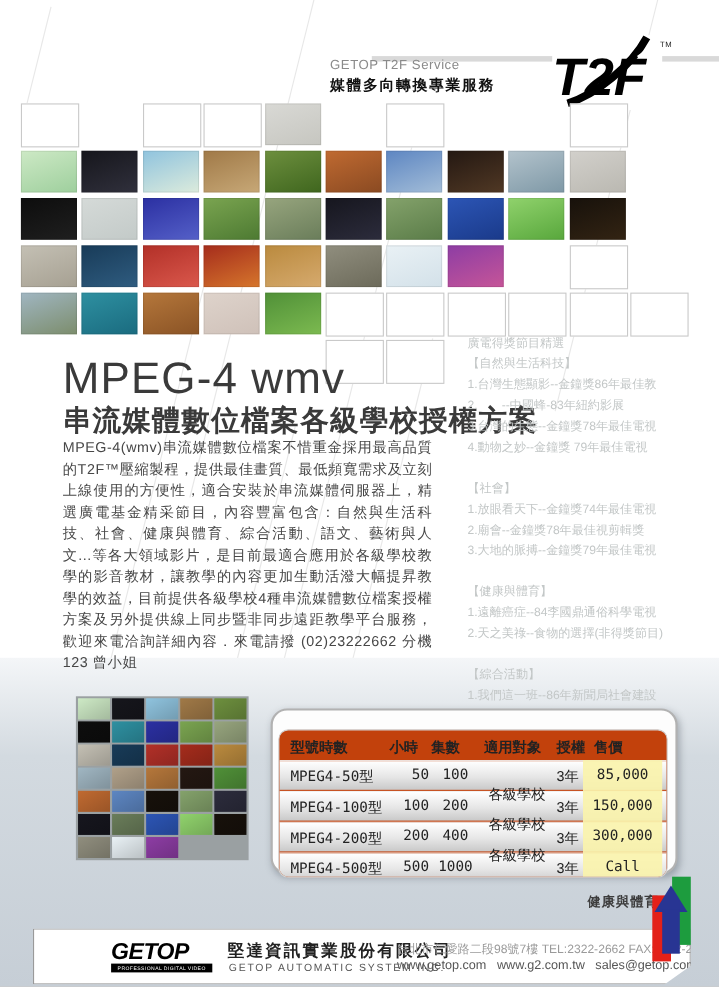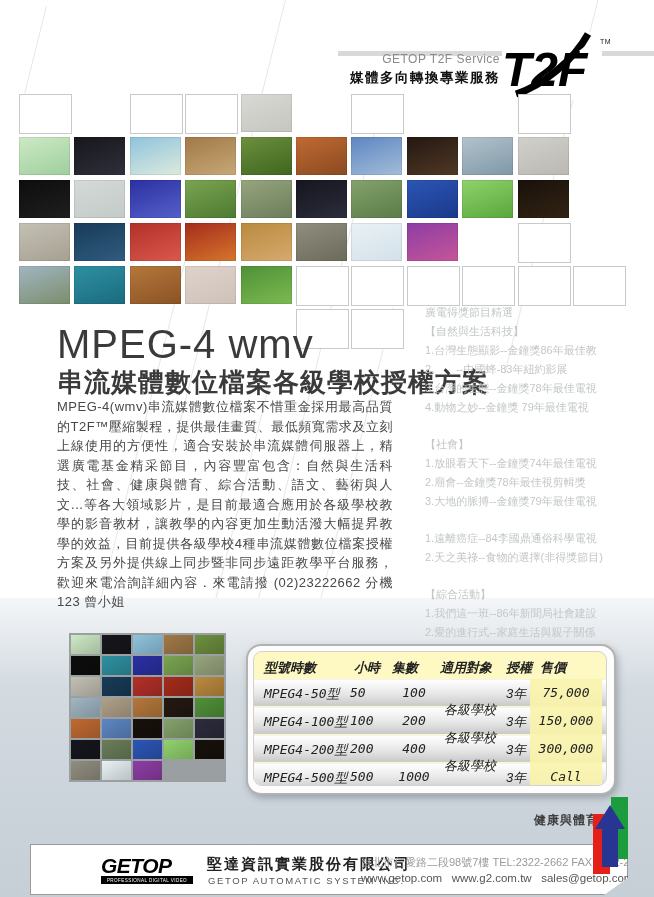--- a/index.html
+++ b/index.html
@@ -2,21 +2,21 @@
 <html><head>
 <meta charset="utf-8">
 <style>
   html,body{margin:0;padding:0;background:#888;}
   .page{position:relative;width:654px;height:897px;background:#ffffff;overflow:hidden;
         font-family:"Liberation Sans","DejaVu Sans",sans-serif;margin:0 auto;}
   
   .diag{position:absolute;width:1px;background:#cfcfcf;opacity:.5;transform:rotate(14deg);}
   
   .hdr-stripe{position:absolute;left:338px;top:51px;width:316px;height:5px;background:#d9d9d9;}
-  .hdr-text{position:absolute;left:300px;top:52px;width:200px;text-align:right;}
+  .hdr-text{position:absolute;left:300px;top:52px;width:200px;text-align:left;}
   .hdr-en{font-size:12px;color:#8a8a8a;letter-spacing:.5px;}
   .hdr-cn{font-size:13.5px;color:#111;font-weight:bold;letter-spacing:1.5px;margin-top:3px;}
   .t2f-logo{position:absolute;left:502px;top:32px;width:100px;height:68px;background:#fff;}
   .t2f-tm{position:absolute;left:600px;top:38px;font-size:7px;color:#222;letter-spacing:.5px;}
   
   #montage{position:absolute;left:19px;top:94px;width:635px;height:285px;}
   .mcell{position:absolute;width:51px;height:38px;}
   .mbox{background:#fff;border:1px solid #c9c9c9;}
   .mphoto{box-shadow:0 0 0 1px rgba(0,0,0,.08) inset;}
   
@@ -34,30 +34,30 @@
   
   .bottom-bg{position:absolute;left:0;top:598px;width:654px;height:299px;
              background:linear-gradient(#f4f6f8 0%,#d3dae0 30%,#c6ced6 100%);}
   
   #mosaic{position:absolute;left:69px;top:633px;display:grid;grid-template-columns:repeat(5,29px);
           grid-auto-rows:19px;gap:2px;background:#9aa0a2;padding:2px;}
   .micell{width:29px;height:19px;}
   
   .tpanel{position:absolute;left:246px;top:644px;width:366px;height:147px;background:#fdfdfd;
           border:2px solid #b2b2b2;border-radius:15px;box-shadow:2px 3px 7px rgba(60,70,80,.35);}
-  .tinner{position:absolute;left:5px;top:5px;width:352px;height:133px;border:1px solid #d2d2d2;
-          border-radius:9px;background:#fef9c3;overflow:hidden;font-style:italic;}
+  .tinner{position:absolute;left:5px;top:17px;width:352px;height:133px;border:1px solid #d2d2d2;
+          border-radius:9px;background:#c2410c;overflow:hidden;}
   .thead{position:relative;height:27px;}
   .thcell{position:absolute;top:7px;font-size:13px;font-weight:bold;color:#222;z-index:2;}
   .trow{position:relative;height:26px;margin-bottom:1px;
         background:linear-gradient(#ffffff,#e6e6e6 55%,#c9c9c9);border-top:1px solid #f2f2f2;}
   .tcell{position:absolute;top:5px;font-size:13px;color:#222;z-index:2;
          font-family:"DejaVu Sans Mono","Liberation Mono",monospace;}
   .c-model{left:10px;}
-  .c-hours{left:96px;width:40px;text-align:left;}
+  .c-hours{left:96px;width:40px;text-align:right;}
   .c-episodes{left:136px;width:48px;text-align:center;}
   .c-target{left:190px;font-family:"Liberation Sans","DejaVu Sans",sans-serif;margin-top:16px;}
   .c-license{left:252px;font-family:"Liberation Sans","DejaVu Sans",sans-serif;}
   .c-price{left:276px;width:72px;text-align:center;}
   .h-model{left:10px;} .h-hours{left:100px;} .h-episodes{left:138px;}
   .h-target{left:186px;} .h-license{left:252px;} .h-price{left:286px;}
   .yellowband{position:absolute;left:276px;top:27px;width:72px;height:106px;background:#faf3ad;opacity:.92;z-index:1;}
   
   .fund-label{position:absolute;left:534px;top:812px;font-size:12px;font-weight:bold;color:#3c3c3c;letter-spacing:1px;}
   .footer-bar{position:absolute;left:30px;top:832px;width:596px;height:49px;background:#fff;
@@ -172,20 +172,21 @@
         <div class="aw-item">1.台灣生態顯影--金鐘獎86年最佳教</div>
         <div class="aw-item">2.　　--中國蜂-83年紐約影展</div>
         <div class="aw-item">3.台灣的生態--金鐘獎78年最佳電視</div>
         <div class="aw-item">4.動物之妙--金鐘獎 79年最佳電視</div>
         <div class="aw-gap"></div>
         <div class="aw-head">【社會】</div>
         <div class="aw-item">1.放眼看天下--金鐘獎74年最佳電視</div>
         <div class="aw-item">2.廟會--金鐘獎78年最佳視剪輯獎</div>
         <div class="aw-item">3.大地的脈搏--金鐘獎79年最佳電視</div>
         <div class="aw-gap"></div>
+        <div class="aw-head">【健康與體育】</div>
         <div class="aw-item">1.遠離癌症--84李國鼎通俗科學電視</div>
         <div class="aw-item">2.天之美祿--食物的選擇(非得獎節目)</div>
         <div class="aw-gap"></div>
         <div class="aw-head">【綜合活動】</div>
         <div class="aw-item">1.我們這一班--86年新聞局社會建設</div>
         <div class="aw-item">2.愛的進行式--家庭生活與親子關係</div>
       </div>
   </div>
 
   <div id="mosaic">
@@ -235,21 +236,21 @@
           <div class="thcell h-license">授權</div>
           <div class="thcell h-price">售價</div>
         </div>
       <div id="table-rows">
           <div class="trow">
             <div class="tcell c-model">MPEG4-50型</div>
             <div class="tcell c-hours">50</div>
             <div class="tcell c-episodes">100</div>
             <div class="tcell c-target">各級學校</div>
             <div class="tcell c-license">3年</div>
-            <div class="tcell c-price">75,000</div>
+            <div class="tcell c-price">85,000</div>
           </div>
           <div class="trow">
             <div class="tcell c-model">MPEG4-100型</div>
             <div class="tcell c-hours">100</div>
             <div class="tcell c-episodes">200</div>
             <div class="tcell c-target">各級學校</div>
             <div class="tcell c-license">3年</div>
             <div class="tcell c-price">150,000</div>
           </div>
           <div class="trow">

